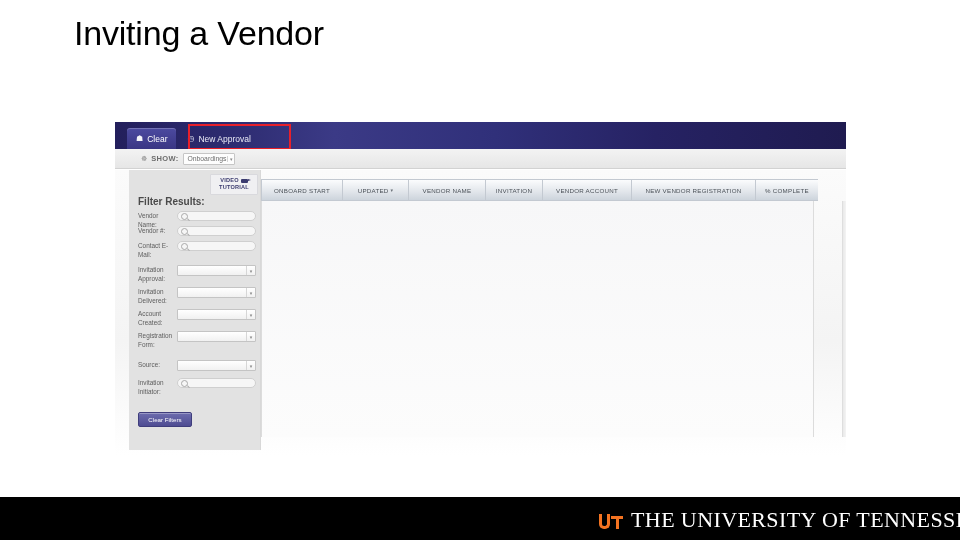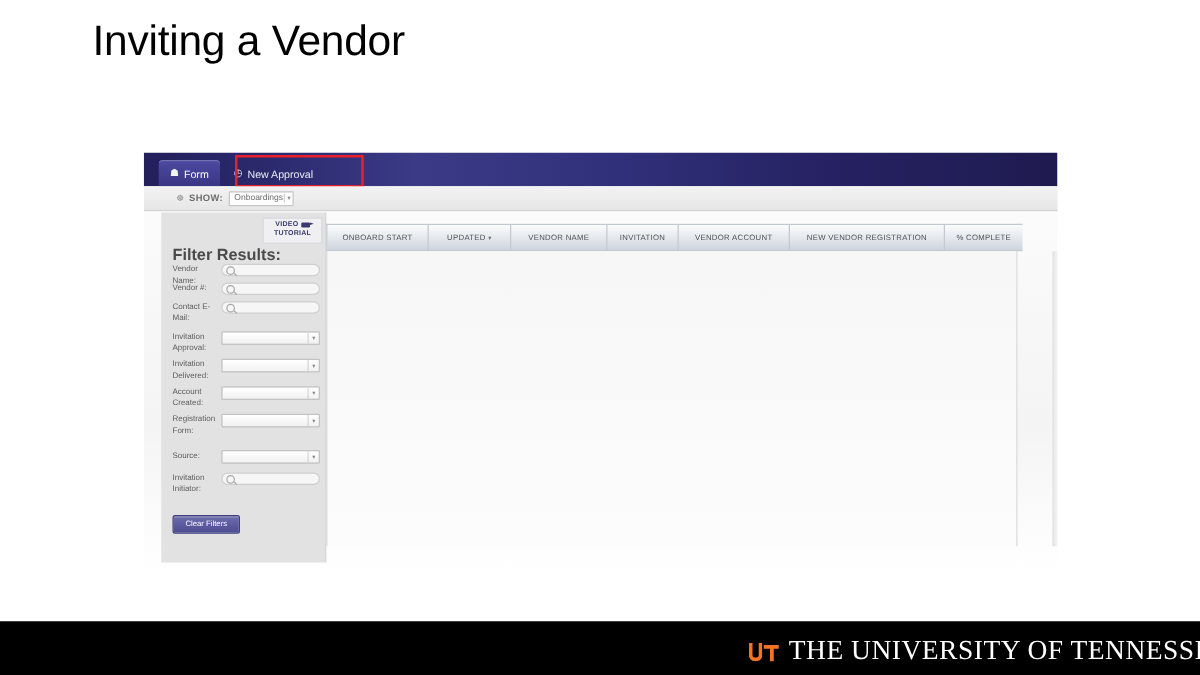--- a/index.html
+++ b/index.html
@@ -198,21 +198,21 @@
     top: 0.5px;
     border-left: 3px solid #3a3a6e;
     border-top: 1.5px solid transparent;
     border-bottom: 1.5px solid transparent;
   }
 
   .filter-heading {
     position: absolute;
     left: 9px;
     top: 26px;
-    font-size: 13px;
+    font-size: 10px;
     font-weight: bold;
     color: #4a4a4a;
   }
 
   .frow {
     position: absolute;
     left: 9px;
     width: 118px;
     display: flex;
     align-items: flex-start;
@@ -416,21 +416,21 @@
 <body>
 
 <div class="slide-title">Inviting a Vendor</div>
 
 <div class="app-shot">
 
   <div class="app-navbar">
     <div class="nav-tabs">
       <div class="nav-tab active">
         <span class="tab-ico">☗</span>
-        <span>Form</span>
+        <span>Clear</span>
       </div>
       <div class="nav-tab">
         <span class="tab-ico">◷</span>
         <span>New Approval</span>
       </div>
     </div>
     <div class="hl-box hl-newvendors"></div>
   </div>
 
   <div class="app-toolbar">

